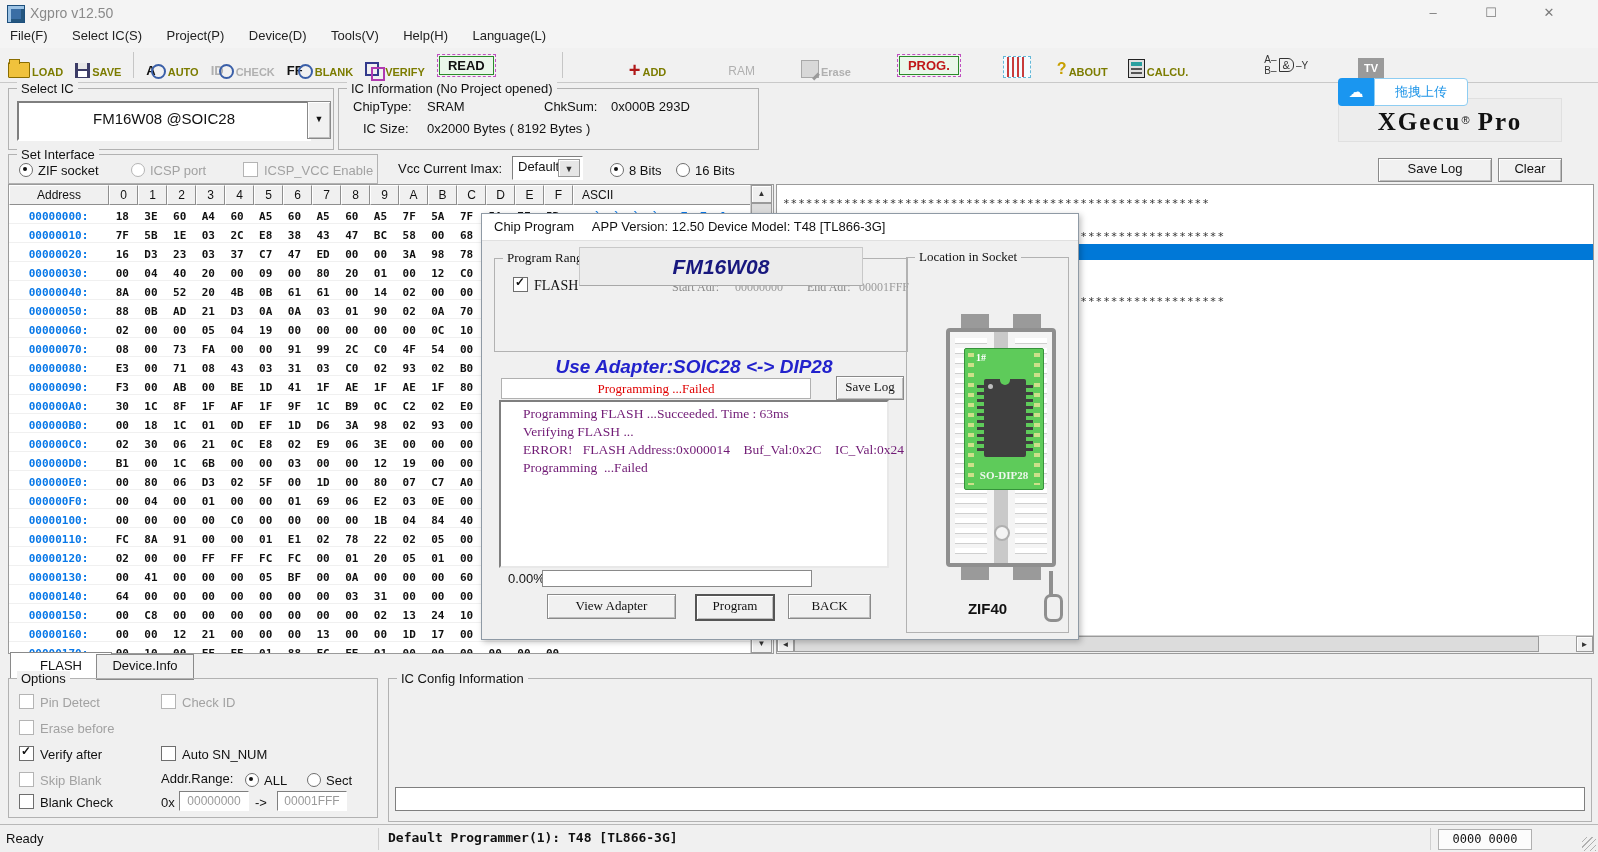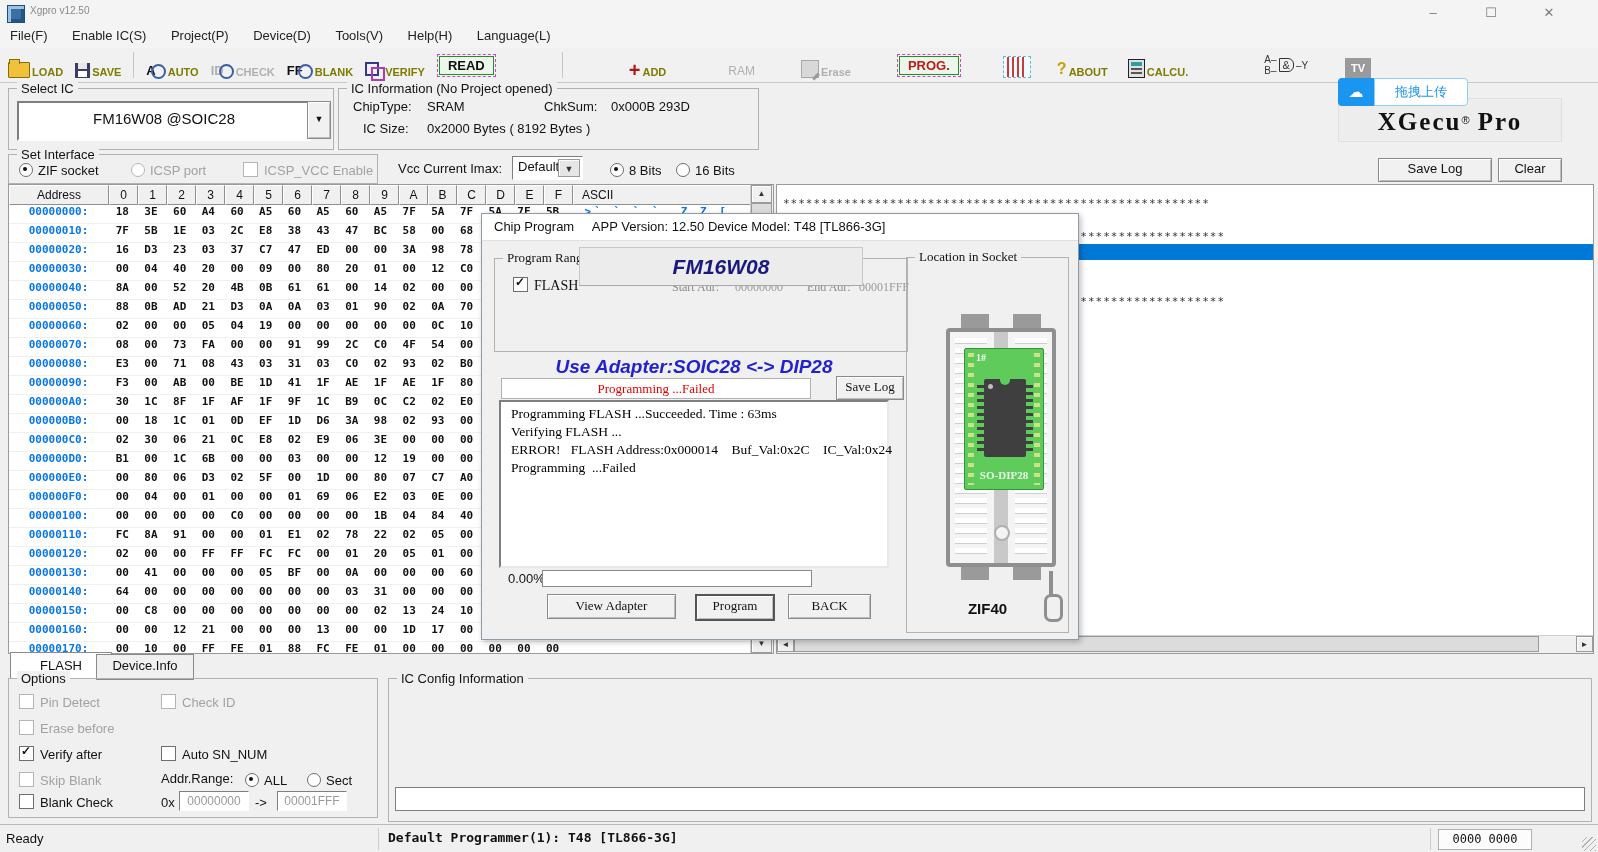--- a/index.html
+++ b/index.html
@@ -3,21 +3,21 @@
 <meta charset="utf-8">
 <style>
   html,body{margin:0;padding:0}
   body{width:1598px;height:852px;position:relative;background:#f0f0f0;overflow:hidden;
        font-family:"Liberation Sans",sans-serif;color:#111;-webkit-font-smoothing:none}
   .abs{position:absolute}
   
   #titlebar{left:0;top:0;width:1598px;height:26px;background:#f4f4f4}
   #app-icon{left:7px;top:5px;width:16px;height:16px;background:#3a6ea5;border:1px solid #1d4f7c;
             box-shadow:inset 3px 3px 0 #9cc3e5, inset -3px -3px 0 #24567f}
-  #title-text{left:30px;top:5px;font-size:10px;color:#8a8a8a}
+  #title-text{left:30px;top:5px;font-size:14px;color:#8a8a8a}
   .wbtn{top:0;width:46px;height:26px;text-align:center;line-height:26px;color:#7a7a7a;font-size:13px}
   #menubar{left:0;top:26px;width:1598px;height:22px;background:#f4f4f4;border-bottom:1px solid #e3e3e3}
   .mi{display:inline-block;padding:2px 10px;font-size:13px;color:#222}
   #toolbar{left:0;top:48px;width:1598px;height:34px;background:#f1f1f1;border-bottom:1px solid #c9c9c9;
            display:flex;align-items:center}
   .tb{display:flex;align-items:flex-end;margin:0 6px;height:26px}
   .tb .lab{font-size:11px;font-weight:bold;color:#7c7c00;margin-left:2px}
   .tb .lab.dis{color:#b0b0b0}
   .tsep{width:1px;height:26px;background:#c6c6c6;margin:0 6px}
   .boxbtn{border:1px dashed #c050c0;padding:1px}
@@ -68,21 +68,21 @@
   .dd{position:absolute;right:2px;top:2px;bottom:2px;width:20px;background:#e6e6e6;border:1px solid #9a9a9a;
       box-shadow:inset 1px 1px 0 #fff;text-align:center;font-size:9px;color:#333;line-height:18px}
   
   #hexpanel{left:8px;top:184px;width:764px;height:468px;background:#fff;border:1px solid #9a9a9a}
   #hex-head{position:absolute;left:0;top:0;height:20px;display:flex}
   .hhc{border:1px solid;border-color:#fff #8f8f8f #8f8f8f #fff;background:#f0f0f0;font-size:12px;
        text-align:center;line-height:18px;box-sizing:border-box}
   .ha{width:100px}.hc{width:29px}.hs{width:178px;text-align:left;padding-left:8px}
   #hex-body{position:absolute;left:0;top:20px;right:22px;bottom:0;overflow:hidden;
             font-family:"DejaVu Sans Mono",monospace;font-size:11px;font-weight:bold}
-  .hrow{height:18px;display:flex;align-items:flex-start;border-bottom:1px solid #f0f0f0}
+  .hrow{height:18px;display:flex;align-items:flex-end;border-bottom:1px solid #f0f0f0}
   .hrow .ha{color:#0878e8;text-align:center}
   .hrow .hc{color:#111;text-align:center}
   .hrow .hs{color:#0878e8;letter-spacing:3px;white-space:pre}
   #hex-vscroll{position:absolute;right:0;top:0;width:22px;bottom:0;background:#f0f0f0;border-left:1px solid #d0d0d0}
   .sbtn{position:absolute;left:0;width:21px;height:18px;background:#f0f0f0;border:1px solid #9a9a9a;
         box-shadow:inset 1px 1px 0 #fff;font-size:8px;text-align:center;line-height:16px;color:#333;box-sizing:border-box}
   #hex-thumb{position:absolute;left:0;top:18px;width:21px;height:42px;background:#dcdcdc;border:1px solid #9a9a9a;box-sizing:border-box}
   
   .tab{position:absolute;border:1px solid #8a8a8a;text-align:center;font-size:13px}
   #tab-flash{left:10px;top:652px;width:100px;height:26px;background:#fff;border-bottom:none;line-height:26px}
@@ -109,21 +109,21 @@
           border:1px solid #c8c8c8;border-bottom-color:#a8a8a8;text-align:center;line-height:37px}
   #fm-box span{font-size:21px;font-weight:bold;font-style:italic;color:#18187e}
   .serif{font-family:"Liberation Serif",serif}
   #adapter-line{position:absolute;left:0;top:142px;width:424px;text-align:center;
                 font-size:19px;font-weight:bold;font-style:italic;color:#2222cc}
   #status-strip{position:absolute;left:19px;top:164px;width:308px;height:19px;background:#fff;
                 border:1px solid #b0b0b0;text-align:center;font-size:13px;color:#e00000;
                 font-family:"Liberation Serif",serif;line-height:19px}
   #dlg-logbox{position:absolute;left:17px;top:186px;width:390px;height:168px;background:#fff;
               border:2px solid;border-color:#7f7f7f #e8e8e8 #e8e8e8 #7f7f7f;box-sizing:border-box;
-              font-family:"Liberation Serif",serif;font-size:13.5px;color:#000000;padding:3px 10px}
+              font-family:"Liberation Serif",serif;font-size:13.5px;color:#701a75;padding:3px 22px}
   #dlg-logbox div{white-space:pre;line-height:18px}
   #pct{position:absolute;left:26px;top:357px;font-size:13px}
   #pbar{position:absolute;left:60px;top:356px;width:268px;height:15px;background:#fff;border:1px solid #8a8a8a}
   .dbtn{position:absolute;top:380px;height:23px;background:#f1f1f1;border:1px solid #8a8a8a;
         box-shadow:inset 1px 1px 0 #fff,inset -1px -1px 0 #bdbdbd;text-align:center;line-height:21px;
         font-size:13px;font-family:"Liberation Serif",serif}
   
   #sock-group{left:424px;top:43px;width:161px;height:374px}
   .stab{position:absolute;width:28px;height:14px;background:#9a9a9a}
   #sock-body{position:absolute;left:39px;top:70px;width:110px;height:239px;border:4px solid #8f8f8f;
@@ -170,21 +170,21 @@
 <div class="abs" id="titlebar">
   <div class="abs" id="app-icon"></div>
   <div class="abs" id="title-text">Xgpro v12.50</div>
   <div class="abs wbtn" style="left:1410px">–</div>
   <div class="abs wbtn" style="left:1468px">☐</div>
   <div class="abs wbtn" style="left:1526px">✕</div>
 </div>
 
 <div class="abs" id="menubar">
   <span class="mi">File(F)</span>
-  <span class="mi">Enable IC(S)</span>
+  <span class="mi">Select IC(S)</span>
   <span class="mi">Project(P)</span>
   <span class="mi">Device(D)</span>
   <span class="mi">Tools(V)</span>
   <span class="mi">Help(H)</span>
   <span class="mi">Language(L)</span>
 </div>
 
 <div class="abs" id="toolbar">
   <div class="tb" style="margin-left:8px">
     <span class="i-folder"></span>
@@ -238,21 +238,21 @@
   </div>
   <div class="tb" style="margin-left:14px">
     <span class="i-calc"></span>
     <span class="lab">CALCU.</span>
   </div>
   <div class="tb gate" style="margin-left:70px;align-items:center">
     <span><span>A</span>–<br><span>B</span>–</span>
     <span class="gatebox">&amp;</span>
     <span>–<span>Y</span></span>
   </div>
-  <div class="tb" style="margin-left:31px">
+  <div class="tb" style="margin-left:44px">
     <span class="i-tv">TV</span>
   </div>
 </div>
 
 <div class="gb" style="left:8px;top:88px;width:324px;height:60px">
   <span class="gbl">Select IC</span>
   <div class="abs sunken" style="left:8px;top:12px;width:290px;height:36px;text-align:center;line-height:32px;font-size:15px">
     <span>FM16W08 @SOIC28</span>
   </div>
   <div class="abs btn" style="left:298px;top:12px;width:22px;height:36px;line-height:34px;font-size:9px">▼</div>

